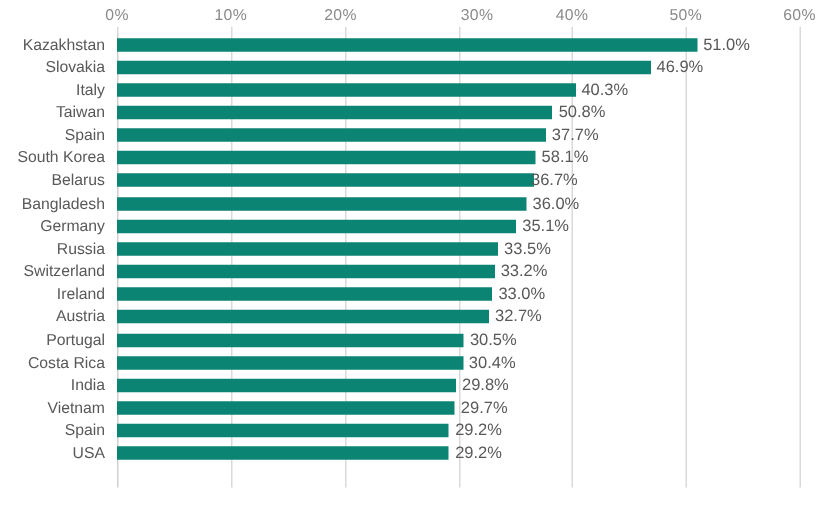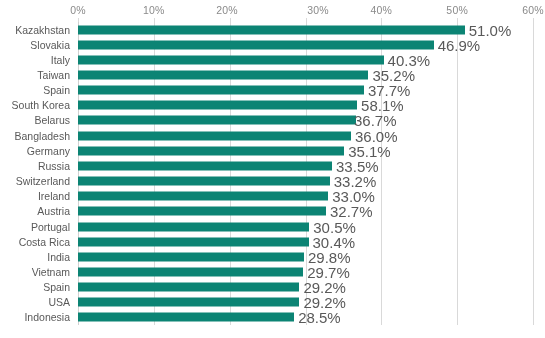--- a/index.html
+++ b/index.html
@@ -96,21 +96,21 @@
     left: 78px;
     top: 50%;
     transform: translateY(-50%);
     height: 9px;
     background: #0c8474;
   }
   .val-label {
     position: absolute;
     top: 50%;
     transform: translateY(-50%);
-    font-size: 15px;
+    font-size: 11px;
     color: #595959;
     white-space: nowrap;
     text-align: center;
   }
 </style>
 </head>
 <body>
 
 <div id="chart-root">
 
@@ -153,21 +153,21 @@
         <div class="val-label" style="left: 437.658px; color: rgb(89, 89, 89);">46.9%</div>
       </div>
       <div class="row" style="top: 30.3px; height: 15.15px;">
         <div class="cat-label" style="color: rgb(89, 89, 89);">Italy</div>
         <div class="bar" style="width: 305.608px; background: rgb(12, 132, 116);"></div>
         <div class="val-label" style="left: 387.608px; color: rgb(89, 89, 89);">40.3%</div>
       </div>
       <div class="row" style="top: 45.45px; height: 15.15px;">
         <div class="cat-label" style="color: rgb(89, 89, 89);">Taiwan</div>
         <div class="bar" style="width: 290.442px; background: rgb(12, 132, 116);"></div>
-        <div class="val-label" style="left: 372.442px; color: rgb(89, 89, 89);">35.2%</div>
+        <div class="val-label" style="left: 372.442px; color: rgb(89, 89, 89);">50.8%</div>
       </div>
       <div class="row" style="top: 60.6px; height: 15.15px;">
         <div class="cat-label" style="color: rgb(89, 89, 89);">Spain</div>
         <div class="bar" style="width: 285.892px; background: rgb(12, 132, 116);"></div>
         <div class="val-label" style="left: 367.892px; color: rgb(89, 89, 89);">37.7%</div>
       </div>
       <div class="row" style="top: 75.75px; height: 15.15px;">
         <div class="cat-label" style="color: rgb(89, 89, 89);">South Korea</div>
         <div class="bar" style="width: 279.067px; background: rgb(12, 132, 116);"></div>
         <div class="val-label" style="left: 361.067px; color: rgb(89, 89, 89);">58.1%</div>
@@ -230,20 +230,15 @@
       <div class="row" style="top: 257.55px; height: 15.15px;">
         <div class="cat-label" style="color: rgb(89, 89, 89);">Spain</div>
         <div class="bar" style="width: 221.433px; background: rgb(12, 132, 116);"></div>
         <div class="val-label" style="left: 303.433px; color: rgb(89, 89, 89);">29.2%</div>
       </div>
       <div class="row" style="top: 272.7px; height: 15.15px;">
         <div class="cat-label" style="color: rgb(89, 89, 89);">USA</div>
         <div class="bar" style="width: 221.433px; background: rgb(12, 132, 116);"></div>
         <div class="val-label" style="left: 303.433px; color: rgb(89, 89, 89);">29.2%</div>
       </div>
-      <div class="row" style="top: 287.85px; height: 15.15px;">
-        <div class="cat-label" style="color: rgb(89, 89, 89);">Indonesia</div>
-        <div class="bar" style="width: 216.125px; background: rgb(12, 132, 116);"></div>
-        <div class="val-label" style="left: 298.125px; color: rgb(89, 89, 89);">28.5%</div>
-      </div>
     </div>
 
 </div>
 
 </body></html>

